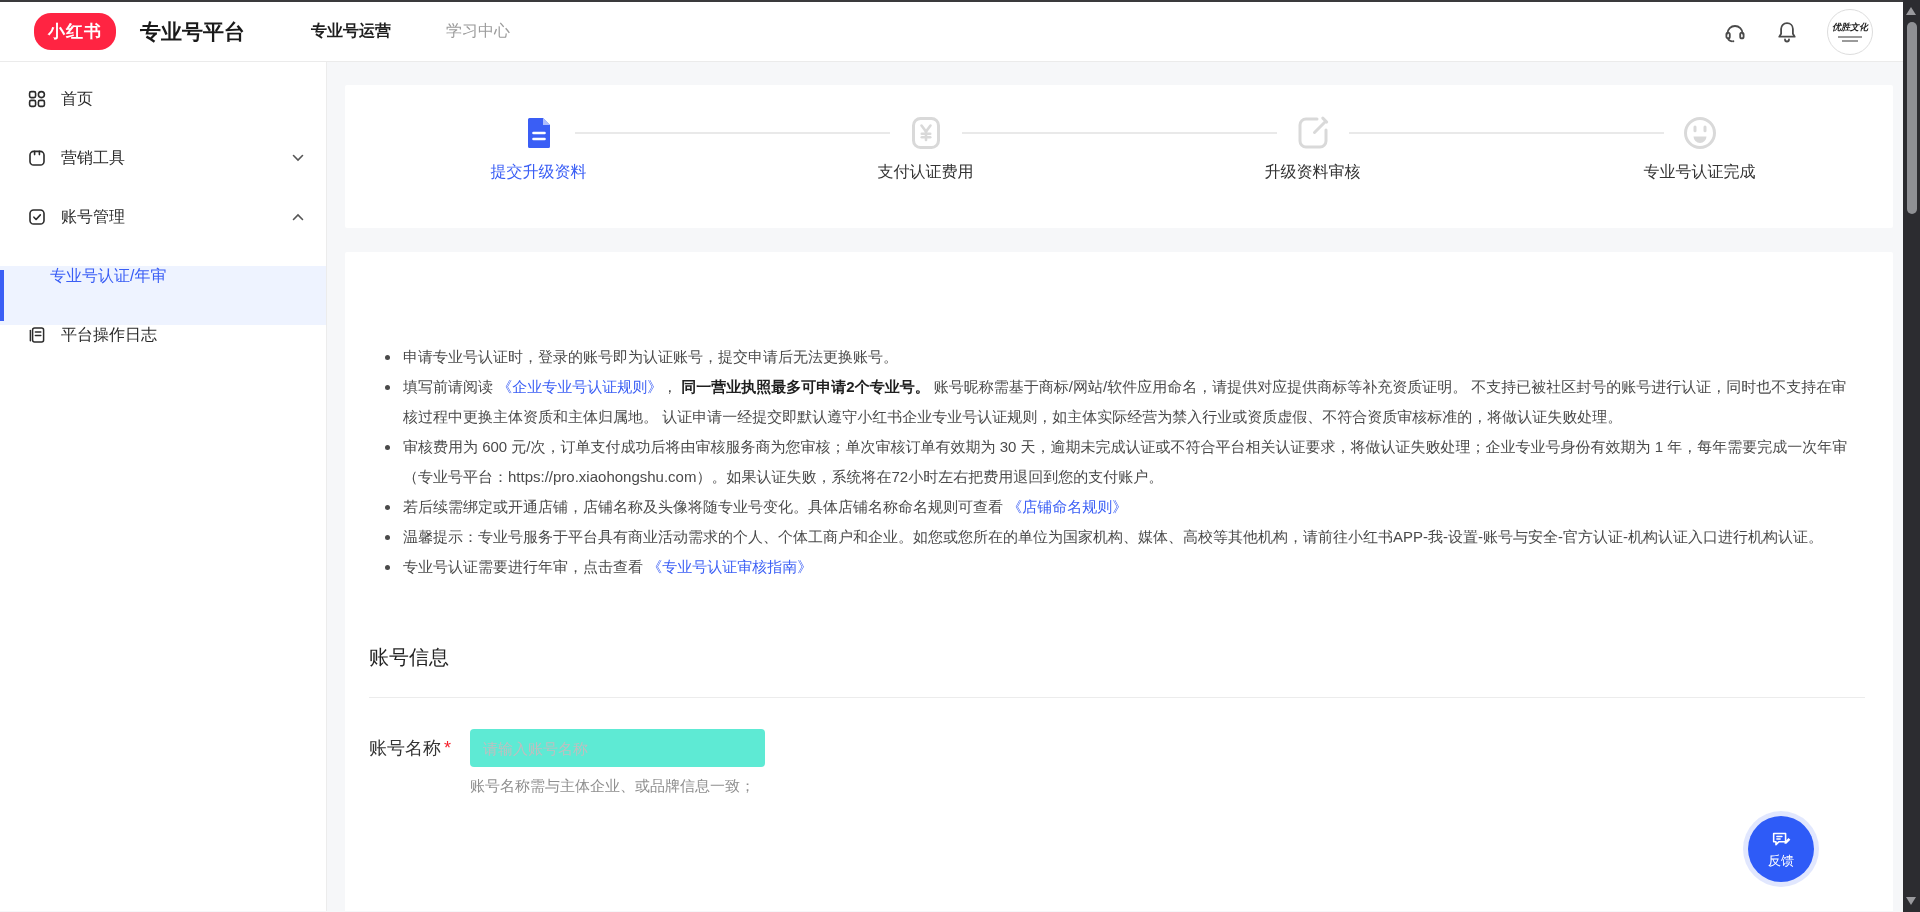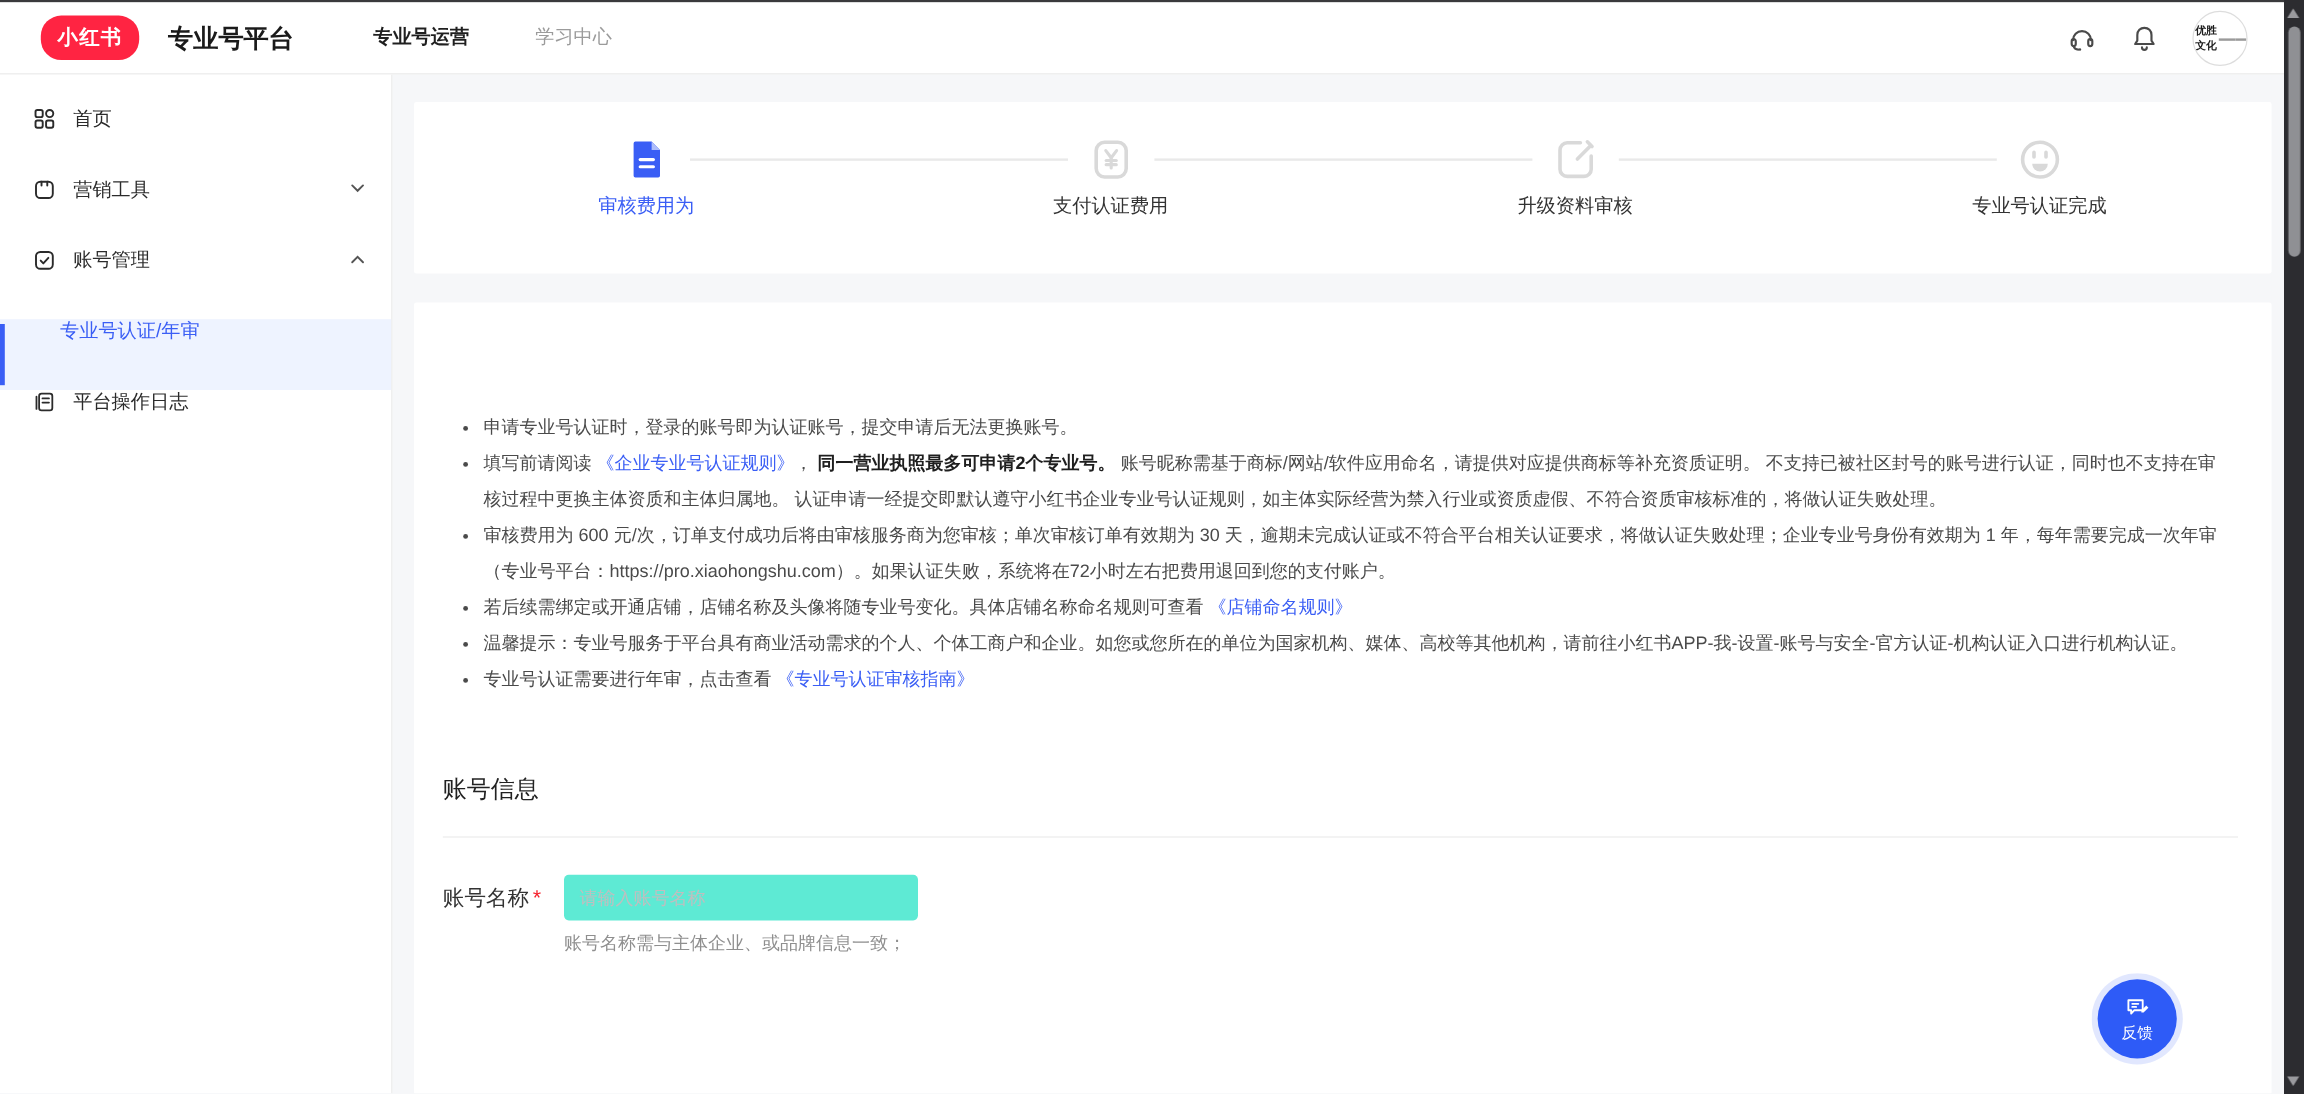--- a/index.html
+++ b/index.html
@@ -3,32 +3,32 @@
 <meta charset="utf-8">
 <style>
   * { margin:0; padding:0; box-sizing:border-box; }
   html,body { width:1920px; height:912px; overflow:hidden; }
   body { font-family:"Liberation Sans","DejaVu Sans",sans-serif; background:#f6f7f9; color:#333; }
 
   .topline { height:2px; background:#3a3a3c; }
 
   
   .header { height:60px; background:#fff; border-bottom:1px solid #ebebeb;
-            display:flex; align-items:center; padding:0 47px 0 34px; position:relative; z-index:3;text-align:center; }
+            display:flex; align-items:center; padding:0 47px 0 34px; position:relative; z-index:3; }
   .logo-pill { background:#ff2442; color:#fff; font-weight:bold; font-size:17px;
                border-radius:17px; padding:7px 14px; letter-spacing:1px; }
   .app-title { font-size:21px; font-weight:bold; color:#1a1a1a; margin-left:24px; }
   .header-nav { display:flex; margin-left:66px; gap:55px; }
   .nav-item { font-size:16px; color:#9b9b9b; cursor:pointer; }
   .nav-item.active { color:#1f1f1f; font-weight:bold; }
   .header-right { margin-left:auto; display:flex; align-items:center; gap:28px; }
   .hicon { width:24px; height:24px; cursor:pointer; display:flex; align-items:center; justify-content:center; }
   .avatar { width:46px; height:46px; border-radius:50%; border:1px solid #ddd; background:#fff;
-            display:flex; flex-direction:row; align-items:center; justify-content:center;
-            font-size:9px; font-weight:bold; color:#1c1c1c; cursor:pointer; overflow:hidden; }
+            display:flex; flex-direction:column; align-items:center; justify-content:center;
+            font-size:9px; font-weight:bold; color:#1c1c1c; cursor:pointer; overflow:hidden;font-style:italic; }
   .avatar .avatar-line { display:block; width:24px; height:2px; background:#9a9a9a; margin-top:2px; }
   .avatar .avatar-line.short { width:16px; margin-top:2px; }
 
   
   .layout { display:flex; height:849px; }
   .sidebar { width:327px; flex-shrink:0; background:#fff; border-right:1px solid #ececec; padding-top:27px; }
   .side-item { height:59px; display:flex; padding:0 22px 0 27px;
                font-size:16px; color:#2b2b2b; cursor:pointer; position:relative; }
   .side-item .sicon { width:20px; height:20px; margin-right:14px; flex-shrink:0; }
   .side-item .chev { margin-left:auto; }
@@ -180,21 +180,21 @@
   <main class="main">
 
     <section class="card stepper-card">
       <div class="step active">
         <svg class="step-ic" viewBox="0 0 40 40">
           <path d="M10.5 5H24l7 7v21.5a1.5 1.5 0 0 1-1.5 1.5h-19A1.5 1.5 0 0 1 9 33.5v-27A1.5 1.5 0 0 1 10.5 5z" fill="#3a5ef5"></path>
           <path d="M24 5l7 7h-7z" fill="#aebdfb"></path>
           <line x1="14.5" y1="20" x2="25.5" y2="20" stroke="#fff" stroke-width="2.6" stroke-linecap="round"></line>
           <line x1="14.5" y1="26" x2="25.5" y2="26" stroke="#fff" stroke-width="2.6" stroke-linecap="round"></line>
         </svg>
-        <span class="step-label">审核费用为</span>
+        <span class="step-label">提交升级资料</span>
       </div>
       <div class="step">
         <svg class="step-ic" viewBox="0 0 40 40" fill="none">
           <rect x="7.5" y="5.5" width="25" height="29" rx="7" stroke="#d9d9d9" stroke-width="3"></rect>
           <g stroke="#d9d9d9" stroke-width="2.6" stroke-linecap="round">
             <path d="M15.5 12.5l4.5 6 4.5-6"></path>
             <line x1="20" y1="18.5" x2="20" y2="27"></line>
             <line x1="15.8" y1="20.8" x2="24.2" y2="20.8"></line>
             <line x1="15.8" y1="24.2" x2="24.2" y2="24.2"></line>
           </g>

